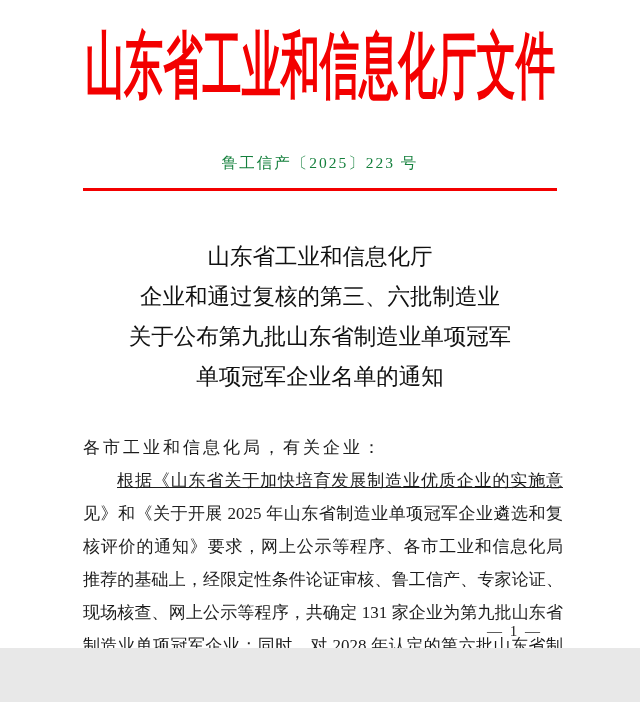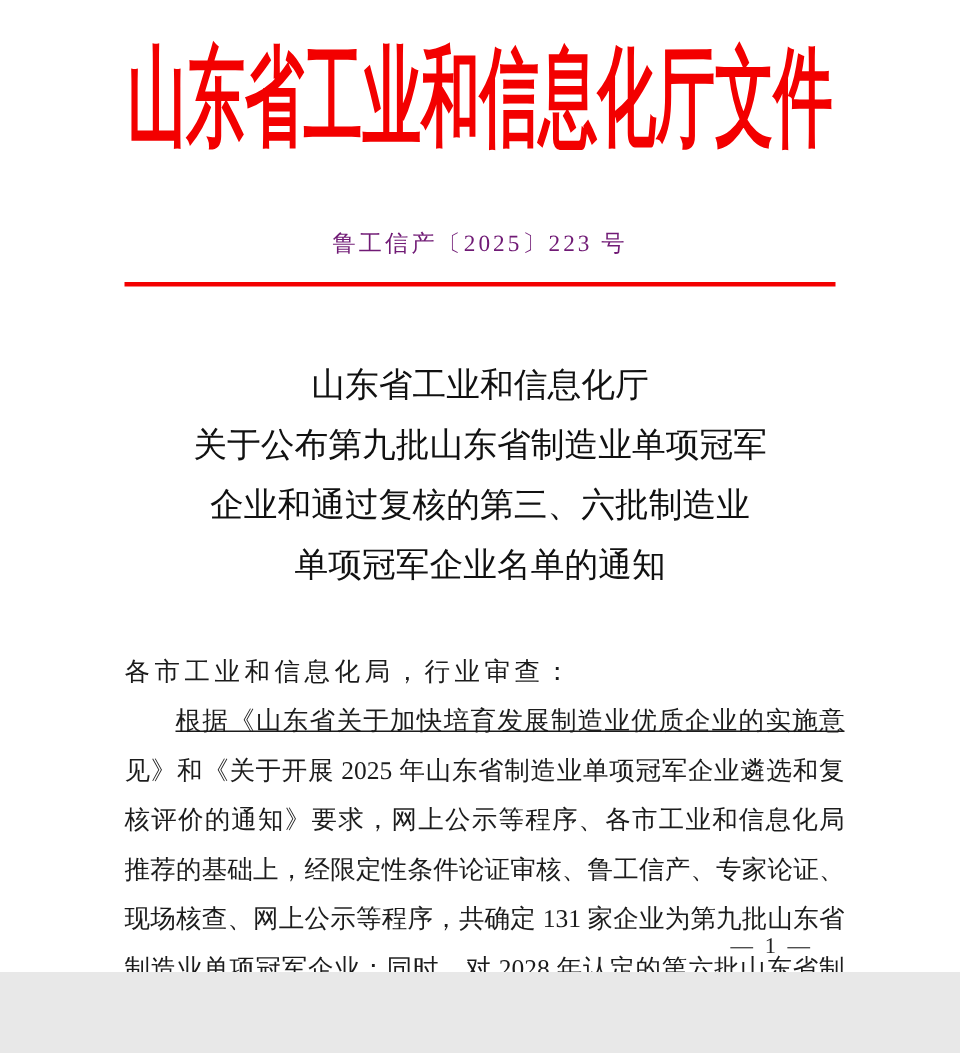--- a/index.html
+++ b/index.html
@@ -27,21 +27,21 @@
     line-height:1.1;
     transform:scale(0.653,1.2);
     transform-origin:center top;
   }
   
   .doc-number{
     margin-top:50px;
     text-align:center;
     font-size:15.5px;
     letter-spacing:2px;
-    color:#701a75;
+    color:#15803d;
     line-height:22px;
   }
   
   .red-line{
     width:474px;
     height:3px;
     margin:14px auto 0 auto;
     background:#f30000;
   }
   
@@ -94,27 +94,27 @@
   <div class="red-head-wrap">
     <div class="red-head">山东省工业和信息化厅文件</div>
   </div>
 
   <div class="doc-number">鲁工信产〔2025〕223 号</div>
 
   <div class="red-line"></div>
 
   <div class="notice-title">
     <div class="title-line">山东省工业和信息化厅</div>
+    <div class="title-line">企业和通过复核的第三、六批制造业</div>
     <div class="title-line">关于公布第九批山东省制造业单项冠军</div>
-    <div class="title-line">企业和通过复核的第三、六批制造业</div>
     <div class="title-line">单项冠军企业名单的通知</div>
   </div>
 
   <div class="body">
-    <div class="salutation">各市工业和信息化局，行业审查：</div>
+    <div class="salutation">各市工业和信息化局，有关企业：</div>
     <div class="para-line indent">根据《山东省关于加快培育发展制造业优质企业的实施意</div>
     <div class="para-line">见》和《关于开展 2025 年山东省制造业单项冠军企业遴选和复</div>
     <div class="para-line">核评价的通知》要求，网上公示等程序、各市工业和信息化局</div>
     <div class="para-line">推荐的基础上，经限定性条件论证审核、鲁工信产、专家论证、</div>
     <div class="para-line">现场核查、网上公示等程序，共确定 131 家企业为第九批山东省</div>
     <div class="para-line">制造业单项冠军企业；同时，对 2028 年认定的第六批山东省制</div>
   </div>
 
   <div class="page-number">— 1 —</div>
 

